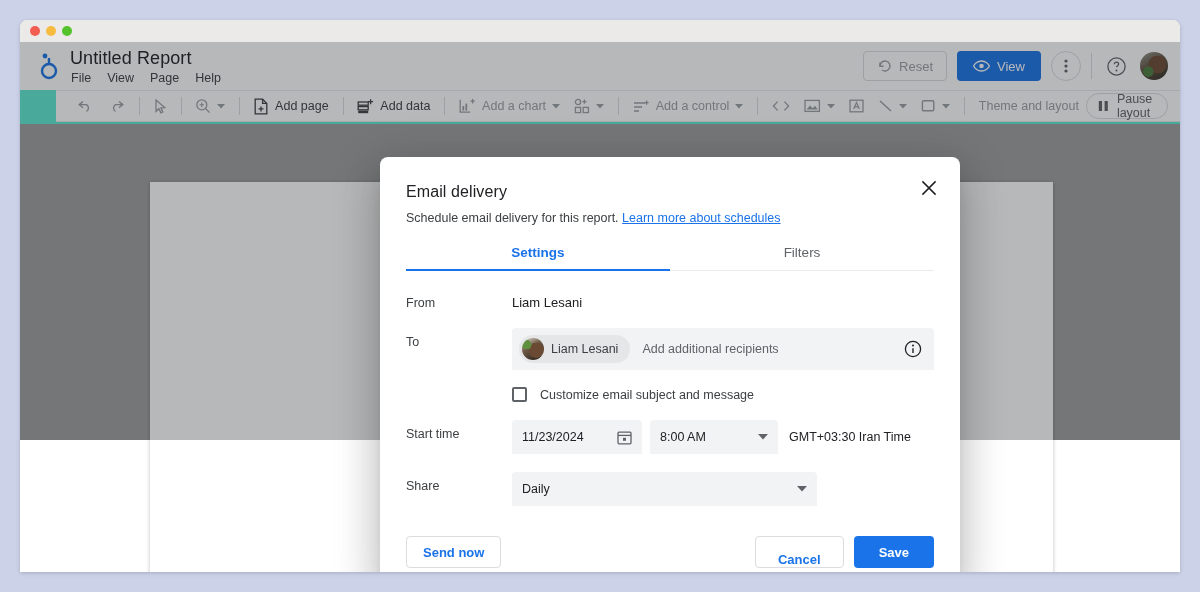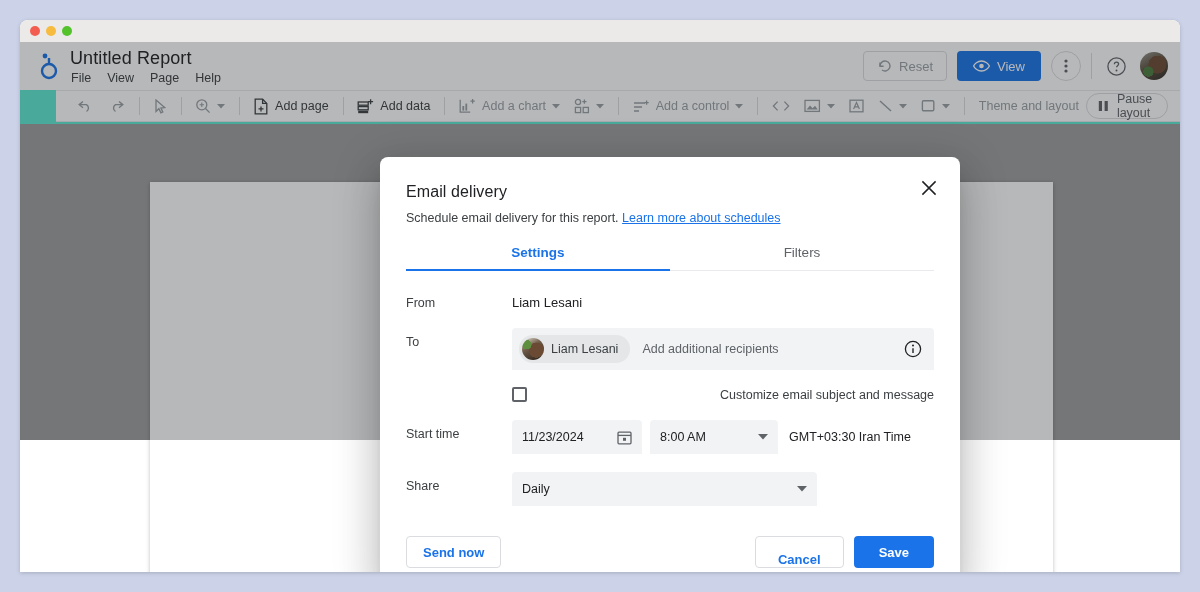--- a/index.html
+++ b/index.html
@@ -204,21 +204,21 @@
       radial-gradient(circle at 65% 55%, #6b4a33 0 40%, transparent 41%),
       linear-gradient(150deg, #e8e4dc 0%, #6f5b47 40%, #221c17 100%);
     background-color: #6d6257; flex: 0 0 auto;
   }
   .chip-name { font-size: 12.5px; color: #3c4043; }
   .to-placeholder { font-size: 12.5px; color: #5f6368; margin-left: 12px; }
   .info-icon { margin-left: auto; display: flex; align-items: center; }
 
   .checkrow {
     display: flex; align-items: center; gap: 13px;
-    margin-top: 17px; margin-left: 106px; justify-content: space-between;
+    margin-top: 17px; margin-left: 106px;
   }
   .checkbox {
     width: 15px; height: 15px; border: 2px solid #5f6368;
     border-radius: 2px; flex: 0 0 auto;
   }
   .checkrow span { font-size: 12.5px; color: #3c4043; }
 
   .field {
     background: #f1f3f4; border-radius: 4px 4px 0 0;
     height: 34px; display: flex; align-items: center;

